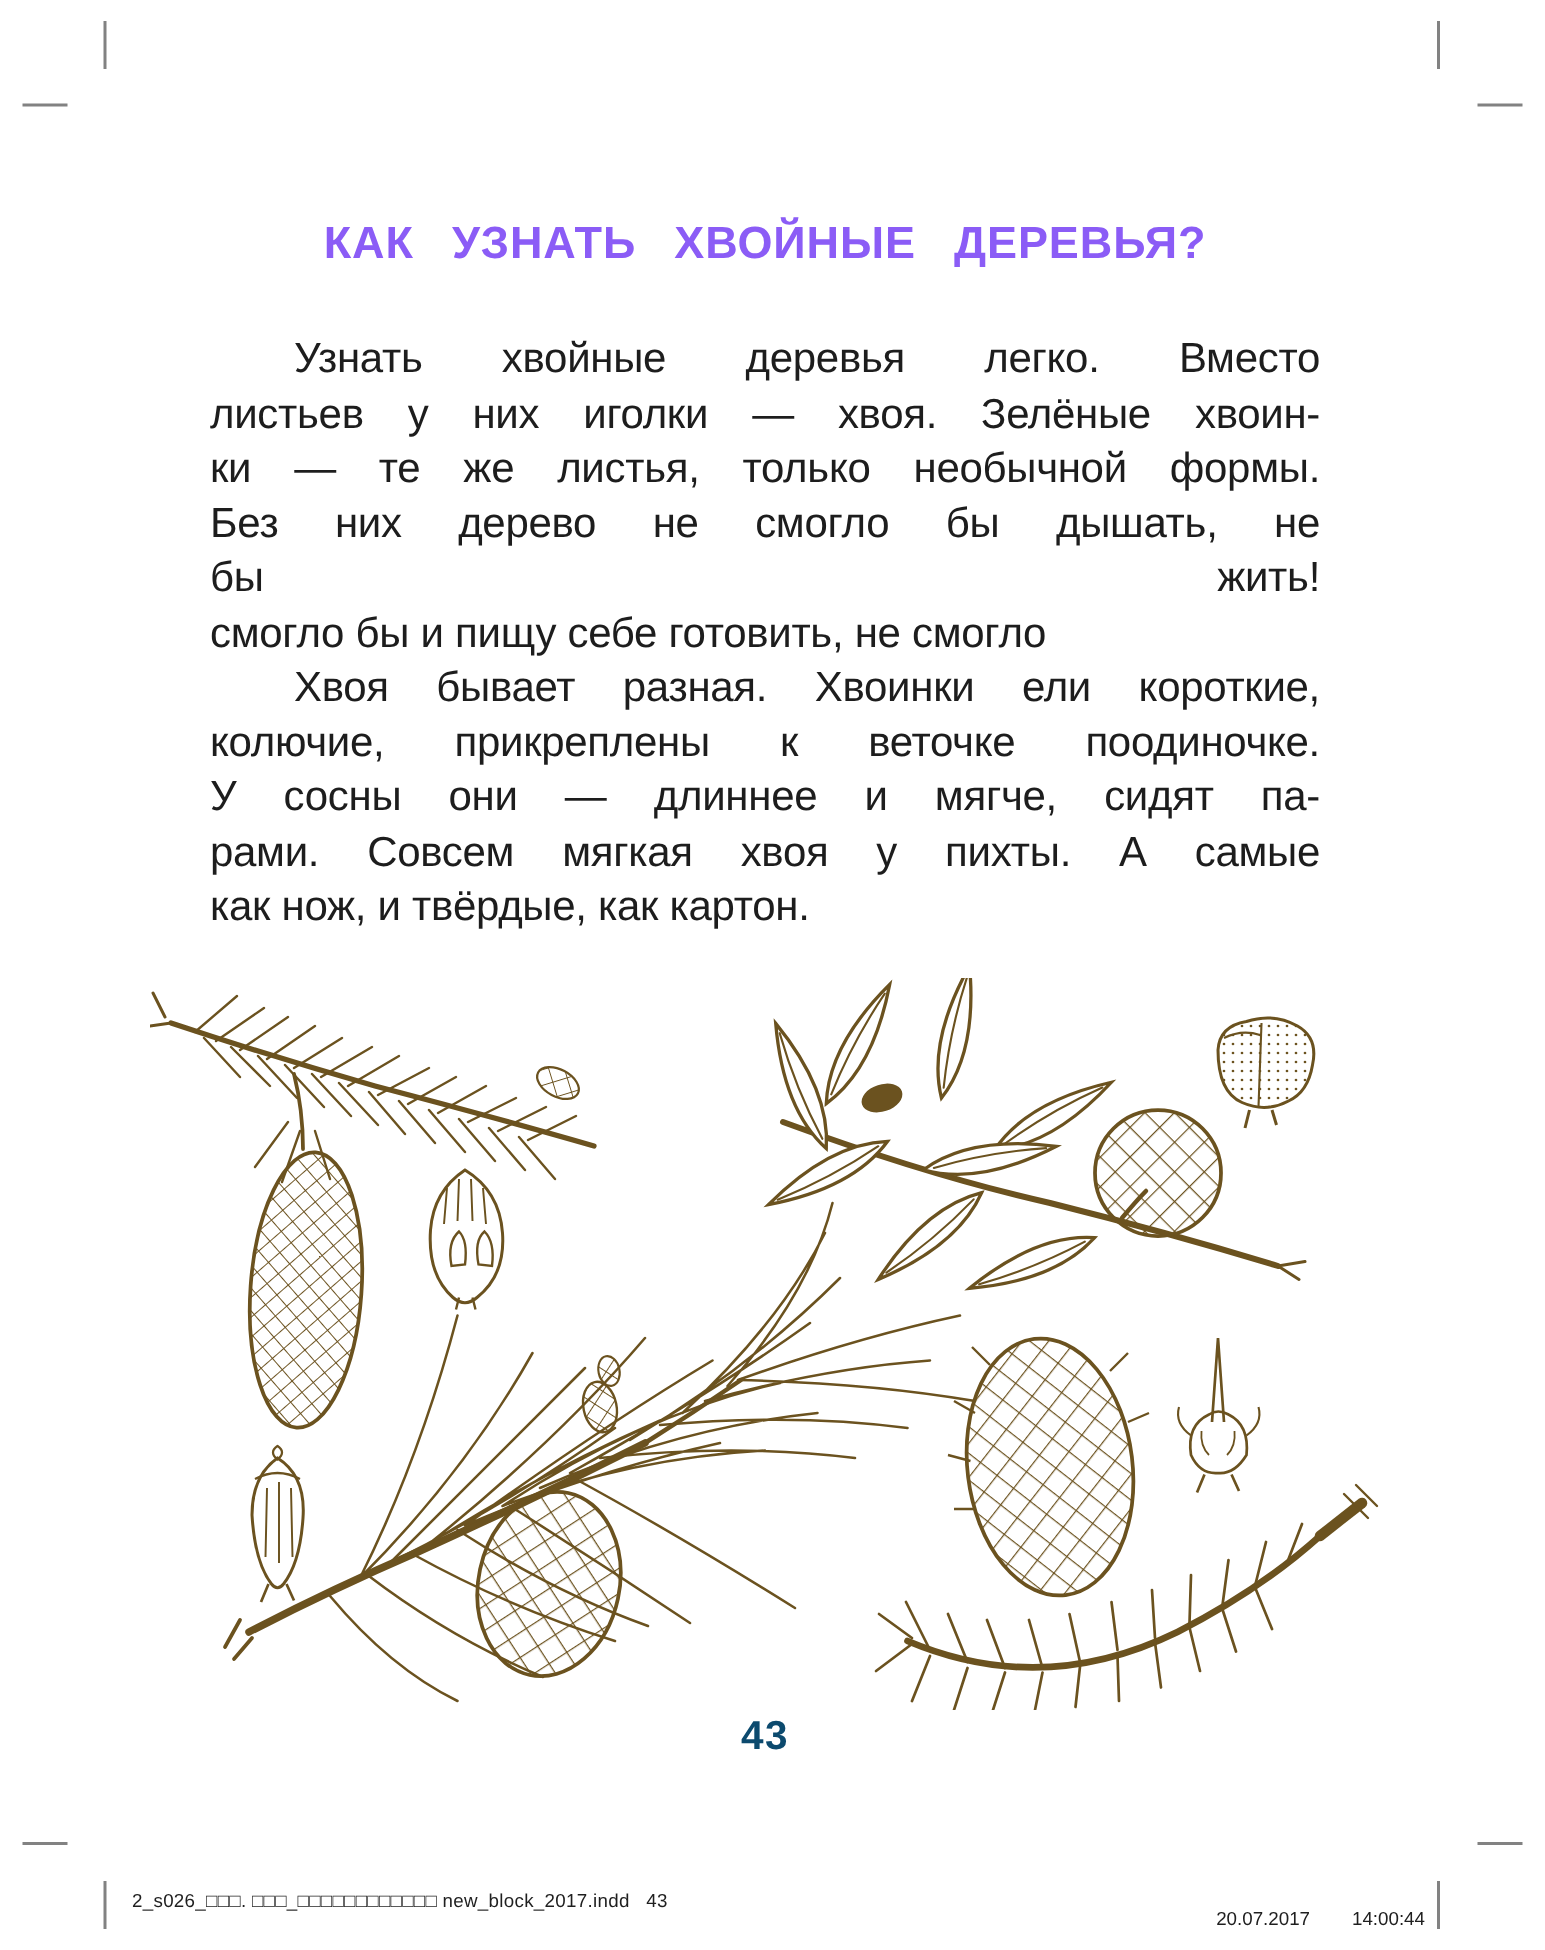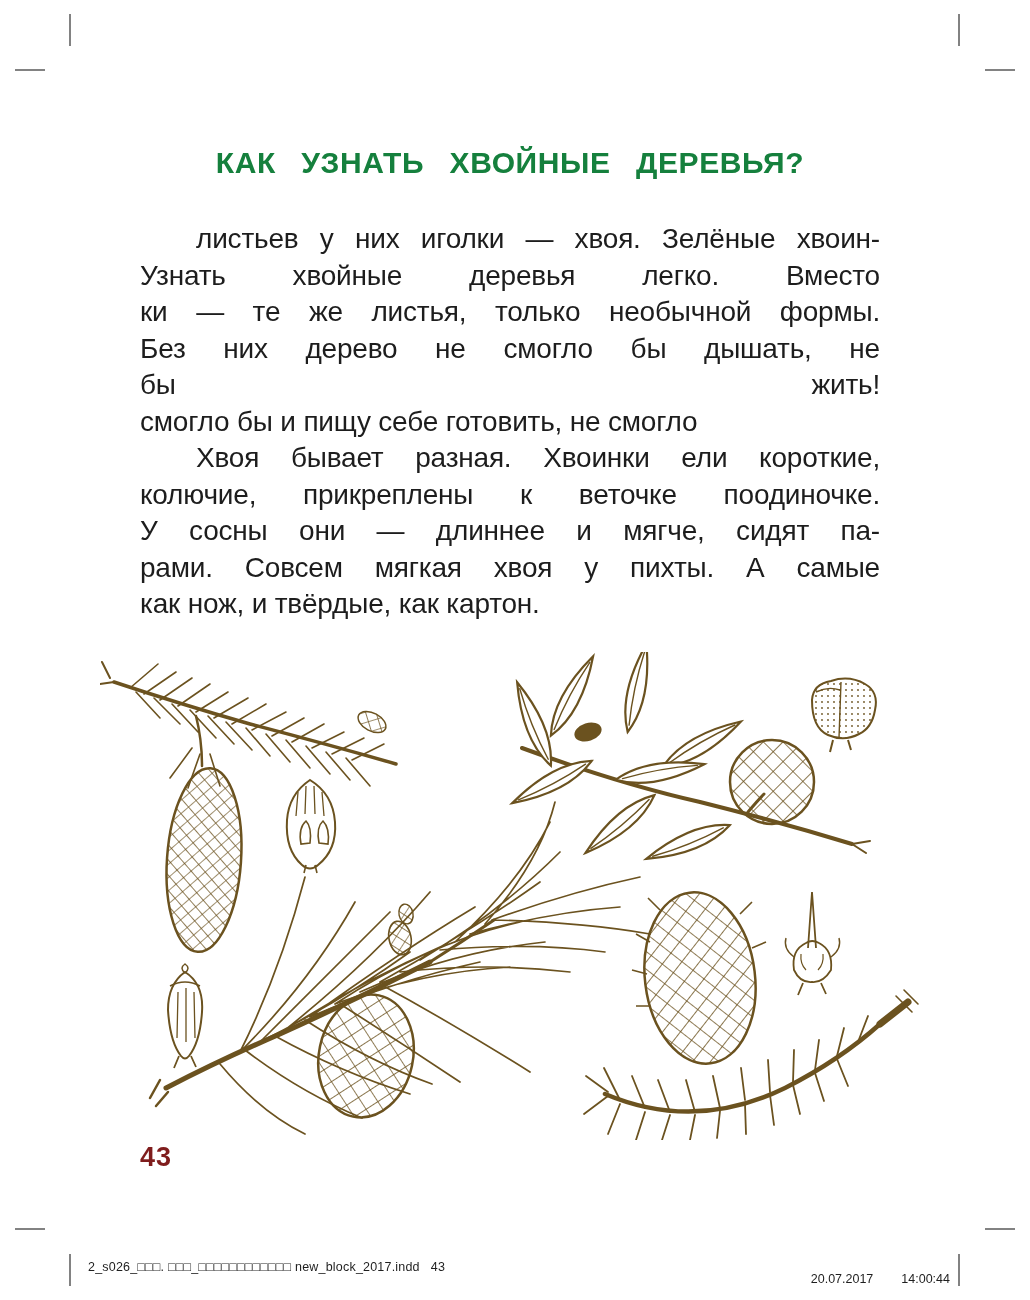--- a/index.html
+++ b/index.html
@@ -6,37 +6,37 @@
   .page {
     position:relative; width:1030px; height:1300px; margin:0 auto;
     background:#ffffff; overflow:hidden;
     font-family:"Liberation Sans", sans-serif; color:#1d1d1d;
   }
   .crop { position:absolute; background:#828282; }
 
   .title {
     position:absolute; left:140px; width:740px; top:146px; margin:0;
     text-align:center; font-size:30px; font-weight:bold;
-    letter-spacing:0.6px; word-spacing:0.55em; color:#15803d;
+    letter-spacing:0.6px; word-spacing:0.55em; color:#8b5cf6;
   }
 
   .body-text {
     position:absolute; left:140px; width:740px; top:221px;
     font-size:28px; line-height:36.5px; letter-spacing:-0.2px; color:#1d1d1d;
   }
   .para { margin:0; }
   .line { text-align:justify; text-align-last:justify; }
   .para .line:first-of-type { text-indent:56px; }
   .para .line:last-of-type { text-align-last:left; }
 
   .illos { position:absolute; left:100px; top:652px; width:830px; height:488px; }
 
   .page-number {
     position:absolute; left:140px; width:740px; top:1142px;
-    text-align:left; font-size:27px; font-weight:bold; letter-spacing:1px; color:#7f1d1d;
+    text-align:center; font-size:27px; font-weight:bold; letter-spacing:1px; color:#0c4a6e;
   }
 
   .footer-left {
     position:absolute; left:88px; top:1260px;
     font-size:12.5px; color:#1f1f1f; white-space:pre; letter-spacing:0.2px;text-align:right;
   }
   .footer-right {
     position:absolute; right:80px; top:1258px;
     font-size:12.5px; color:#1f1f1f; white-space:pre;
   }
@@ -54,22 +54,22 @@
   <div class="crop" style="left:15px;top:1228px;width:30px;height:2px;"></div>
   <div class="crop" style="left:69px;top:1254px;width:2px;height:32px;"></div>
   <div class="crop" style="left:985px;top:1228px;width:30px;height:2px;"></div>
   <div class="crop" style="left:958px;top:1254px;width:2px;height:32px;"></div>
 
   <h1 class="title">КАК УЗНАТЬ ХВОЙНЫЕ ДЕРЕВЬЯ?</h1>
 
   <div class="body-text">
     <div class="para">
 
-    <div class="line">листьев у них иголки — хвоя. Зелёные хвоин-</div>
-        <div class="line">Узнать хвойные деревья легко. Вместо</div>
+    <div class="line">Узнать хвойные деревья легко. Вместо</div>
+        <div class="line">листьев у них иголки — хвоя. Зелёные хвоин-</div>
         <div class="line">ки — те же листья, только необычной формы.</div>
         <div class="line">Без них дерево не смогло бы дышать, не</div>
         <div class="line">бы жить!</div>
         <div class="line">смогло бы и пищу себе готовить, не смогло</div>
       </div>
     <div class="para">
 
     <div class="line">Хвоя бывает разная. Хвоинки ели короткие,</div>
         <div class="line">колючие, прикреплены к веточке поодиночке.</div>
         <div class="line">У сосны они — длиннее и мягче, сидят па-</div>

